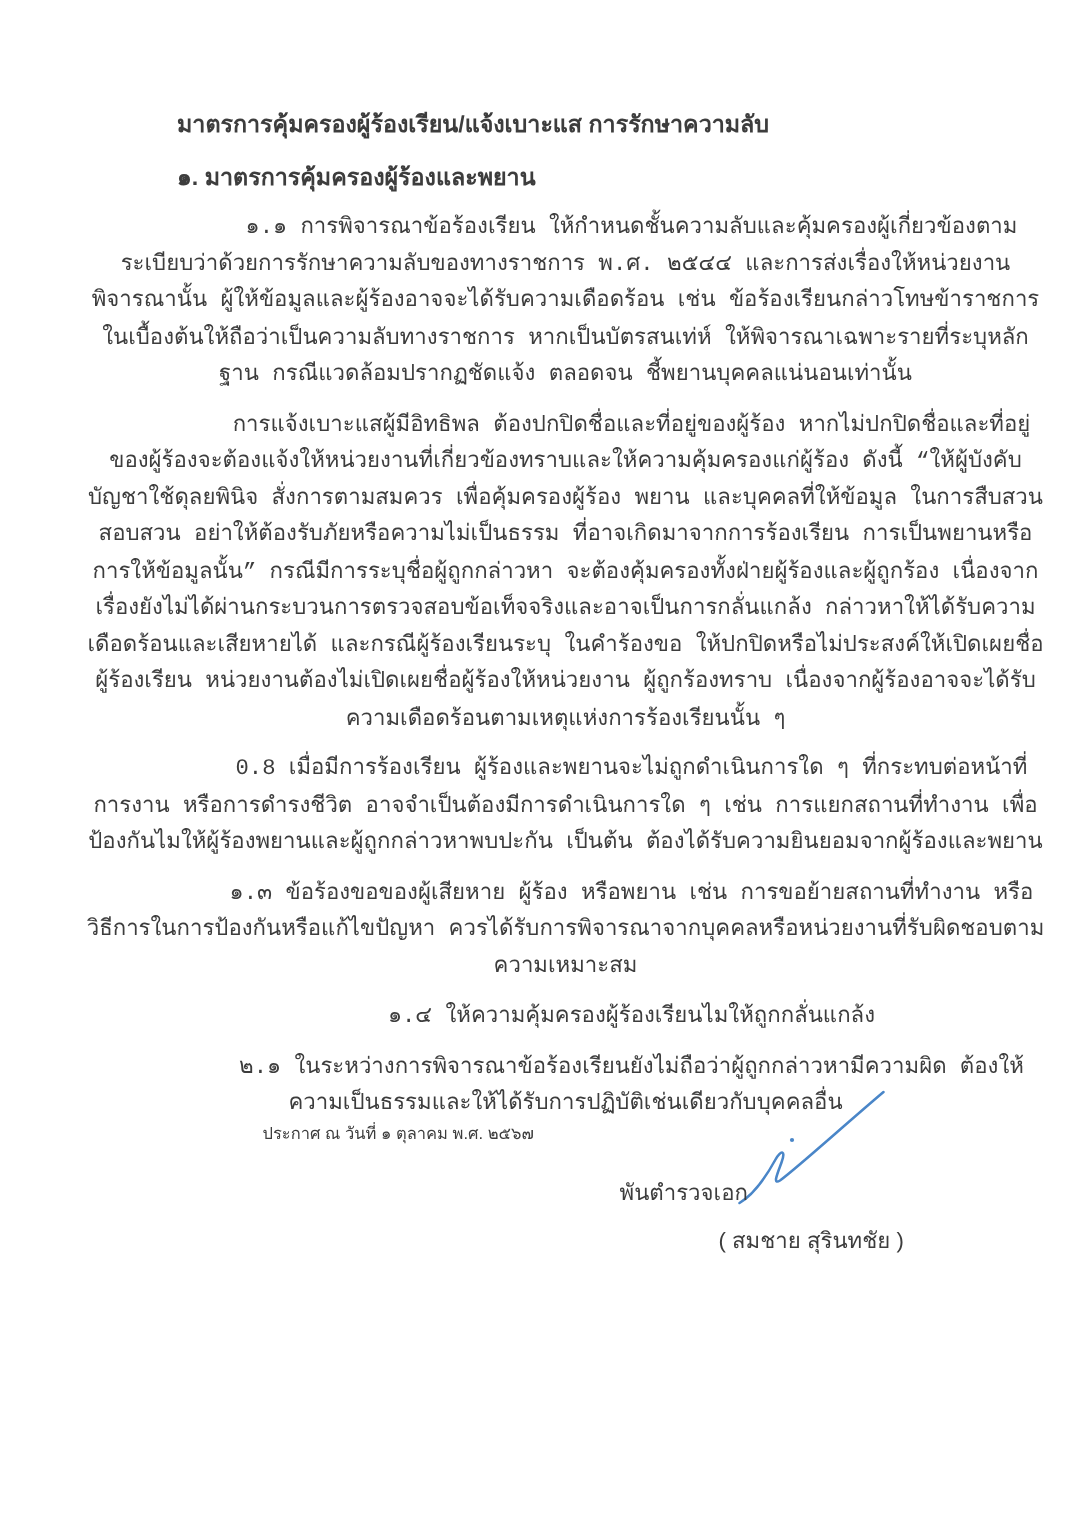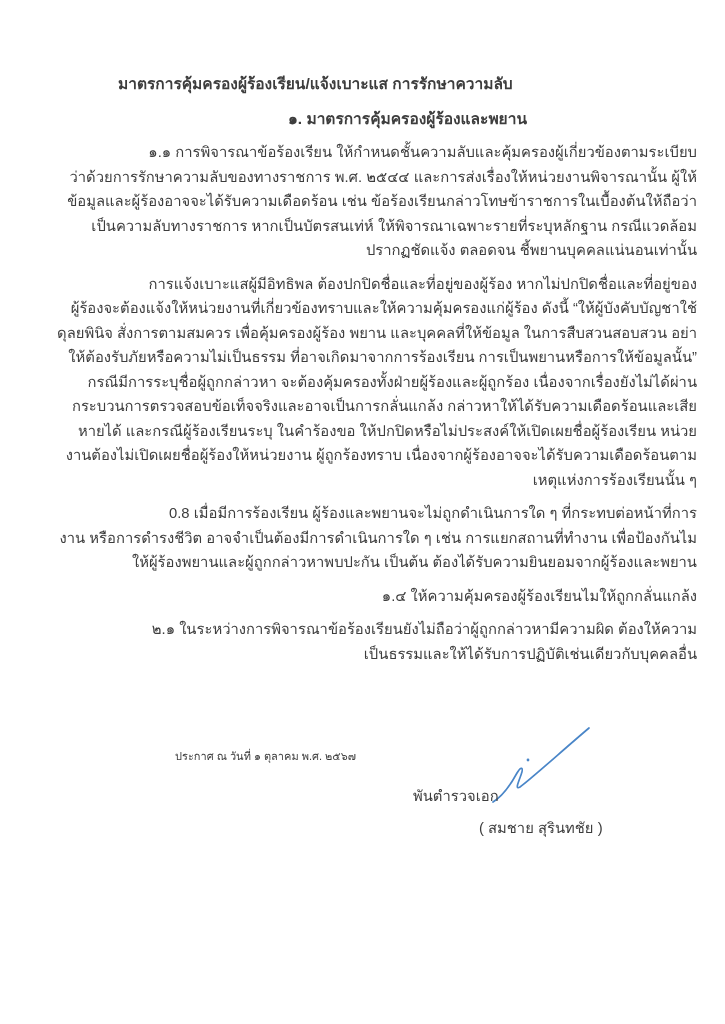--- a/index.html
+++ b/index.html
@@ -26,29 +26,29 @@
     margin: 0 0 0 61px;
     font-size: 15.5px;
     font-weight: bold;
     line-height: 24px;
   }
   .sec-heading {
     margin: 11px 0 0 61px;
     font-size: 15.5px;
     font-weight: bold;
     line-height: 24px;
-    text-align: center;
   }
   .para {
     margin: 9px 0 0 0;
     font-size: 14.8px;
     line-height: 24.5px;
     text-indent: 88px;
-    text-align: right;
+    text-align: center;
     word-break: normal;
+    font-family: Liberation Mono, monospace;
   }
   .date-line {
     position: absolute;
     left: 175px;
     top: 744px;
     font-size: 11px;
     line-height: 24.5px;
     white-space: nowrap;
   }
   .sig-rank {
@@ -91,20 +91,21 @@
   <div class="doc-title">มาตรการคุ้มครองผู้ร้องเรียน/แจ้งเบาะแส การรักษาความลับ</div>
 
   <div class="sec-heading">๑. มาตรการคุ้มครองผู้ร้องและพยาน</div>
 
   <p class="para">๑.๑ การพิจารณาข้อร้องเรียน ให้กำหนดชั้นความลับและคุ้มครองผู้เกี่ยวข้องตามระเบียบว่าด้วยการรักษาความลับของทางราชการ พ.ศ. ๒๕๔๔ และการส่งเรื่องให้หน่วยงานพิจารณานั้น ผู้ให้ข้อมูลและผู้ร้องอาจจะได้รับความเดือดร้อน เช่น ข้อร้องเรียนกล่าวโทษข้าราชการในเบื้องต้นให้ถือว่าเป็นความลับทางราชการ หากเป็นบัตรสนเท่ห์ ให้พิจารณาเฉพาะรายที่ระบุหลักฐาน กรณีแวดล้อมปรากฏชัดแจ้ง ตลอดจน ชี้พยานบุคคลแน่นอนเท่านั้น</p>
 
   <p class="para">การแจ้งเบาะแสผู้มีอิทธิพล ต้องปกปิดชื่อและที่อยู่ของผู้ร้อง หากไม่ปกปิดชื่อและที่อยู่ของผู้ร้องจะต้องแจ้งให้หน่วยงานที่เกี่ยวข้องทราบและให้ความคุ้มครองแก่ผู้ร้อง ดังนี้ “ให้ผู้บังคับบัญชาใช้ดุลยพินิจ สั่งการตามสมควร เพื่อคุ้มครองผู้ร้อง พยาน และบุคคลที่ให้ข้อมูล ในการสืบสวนสอบสวน อย่าให้ต้องรับภัยหรือความไม่เป็นธรรม ที่อาจเกิดมาจากการร้องเรียน การเป็นพยานหรือการให้ข้อมูลนั้น” กรณีมีการระบุชื่อผู้ถูกกล่าวหา จะต้องคุ้มครองทั้งฝ่ายผู้ร้องและผู้ถูกร้อง เนื่องจากเรื่องยังไม่ได้ผ่านกระบวนการตรวจสอบข้อเท็จจริงและอาจเป็นการกลั่นแกล้ง กล่าวหาให้ได้รับความเดือดร้อนและเสียหายได้ และกรณีผู้ร้องเรียนระบุ ในคำร้องขอ ให้ปกปิดหรือไม่ประสงค์ให้เปิดเผยชื่อผู้ร้องเรียน หน่วยงานต้องไม่เปิดเผยชื่อผู้ร้องให้หน่วยงาน ผู้ถูกร้องทราบ เนื่องจากผู้ร้องอาจจะได้รับความเดือดร้อนตามเหตุแห่งการร้องเรียนนั้น ๆ</p>
 
   <p class="para">0.8 เมื่อมีการร้องเรียน ผู้ร้องและพยานจะไม่ถูกดำเนินการใด ๆ ที่กระทบต่อหน้าที่การงาน หรือการดำรงชีวิต อาจจำเป็นต้องมีการดำเนินการใด ๆ เช่น การแยกสถานที่ทำงาน เพื่อป้องกันไมให้ผู้ร้องพยานและผู้ถูกกล่าวหาพบปะกัน เป็นต้น ต้องได้รับความยินยอมจากผู้ร้องและพยาน</p>
 
+  <p class="para">๑.๓ ข้อร้องขอของผู้เสียหาย ผู้ร้อง หรือพยาน เช่น การขอย้ายสถานที่ทำงาน หรือวิธีการในการป้องกันหรือแก้ไขปัญหา ควรได้รับการพิจารณาจากบุคคลหรือหน่วยงานที่รับผิดชอบตามความเหมาะสม</p>
 
   <p class="para">๑.๔ ให้ความคุ้มครองผู้ร้องเรียนไมให้ถูกกลั่นแกล้ง</p>
 
 
   <p class="para">๒.๑ ในระหว่างการพิจารณาข้อร้องเรียนยังไม่ถือว่าผู้ถูกกล่าวหามีความผิด ต้องให้ความเป็นธรรมและให้ได้รับการปฏิบัติเช่นเดียวกับบุคคลอื่น</p>
 
 
   <div class="date-line">ประกาศ ณ วันที่ ๑ ตุลาคม พ.ศ. ๒๕๖๗</div>
 
   <svg class="sig-svg" viewBox="0 0 108 86" xmlns="http://www.w3.org/2000/svg">

